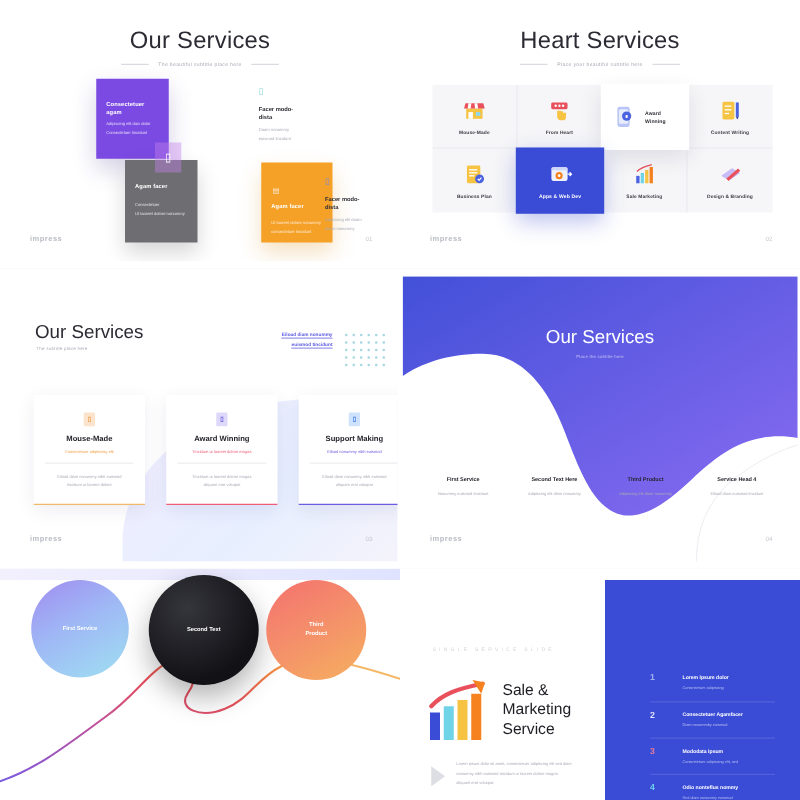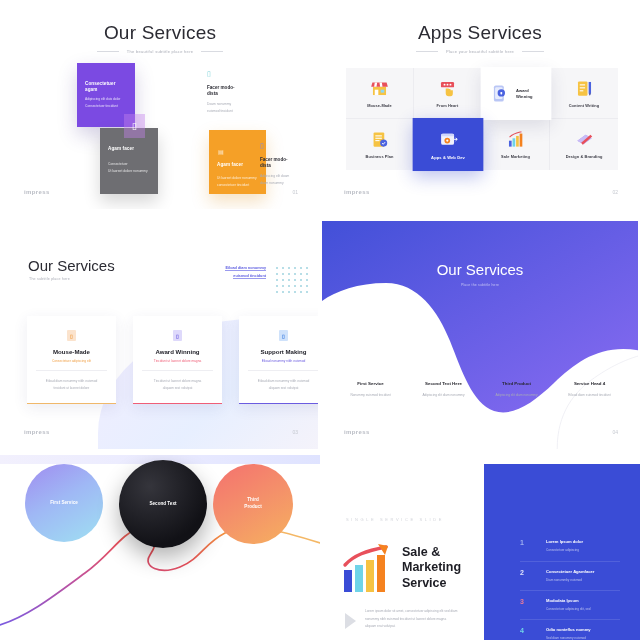--- a/index.html
+++ b/index.html
@@ -162,21 +162,21 @@
     box-shadow:0 10px 22px rgba(0,0,0,.3);}
   .circ3{left:213px;top:9px;width:80px;height:80px;
     background:linear-gradient(150deg,#f4716f 0%,#f4906a 50%,#f6b05f 100%);}
   .s5 svg{position:absolute;left:0;top:0;}
 
   
   .s6{position:absolute;inset:0;background:#fff;}
   .s6-kicker{position:absolute;left:26px;top:62px;font-size:4px;letter-spacing:2.6px;
     color:#d2d4da;font-weight:400;}
   .s6-row{position:absolute;left:22px;top:88px;display:flex;align-items:center;gap:6px;}
-  .s6-h{font-size:12.5px;font-weight:700;color:#1d1d24;line-height:1.22;}
+  .s6-h{font-size:12.5px;font-weight:400;color:#1d1d24;line-height:1.22;}
   .s6-body{position:absolute;left:45px;top:153px;width:110px;font-size:3.2px;
     line-height:2.4;color:#a8abb5;}
   .s6-play{position:absolute;left:25px;top:158px;width:0;height:0;
     border-left:11px solid #dcdee4;border-top:8px solid transparent;border-bottom:8px solid transparent;}
   .s6-panel{position:absolute;left:164px;top:9px;right:0;bottom:-10px;background:#3a4cd6;}
   .s6-list{position:absolute;left:36px;right:20px;top:68px;}
   .s6-li{position:relative;padding:0 0 0 26px;height:29px;border-top:1px solid rgba(255,255,255,.12);
     padding-top:7px;box-sizing:border-box;}
   .s6-li:first-child{border-top:none;}
   .s6-li .n{position:absolute;left:0;top:7px;font-size:7px;font-weight:700;}
@@ -234,21 +234,21 @@
     </div>
 
     <div class="logo">impress</div>
     <div class="pagenum">01</div>
    </div>
   </div>
 
   <div class="slide">
    <div class="slide-inner">
     <div style="position:absolute;left:0;right:0;top:16px;">
-      <div class="ctr-title">Apps Services</div>
+      <div class="ctr-title">Heart Services</div>
       <div class="ctr-sub">
         <span class="dash"></span><span>Place your beautiful subtitle here</span><span class="dash"></span>
       </div>
     </div>
 
     <div class="cs-grid">
 
       <div class="cs-cell">
         <svg class="cs-ico" viewBox="0 0 32 32">
           <rect x="5" y="13" width="22" height="14" fill="#f6c343"></rect>

